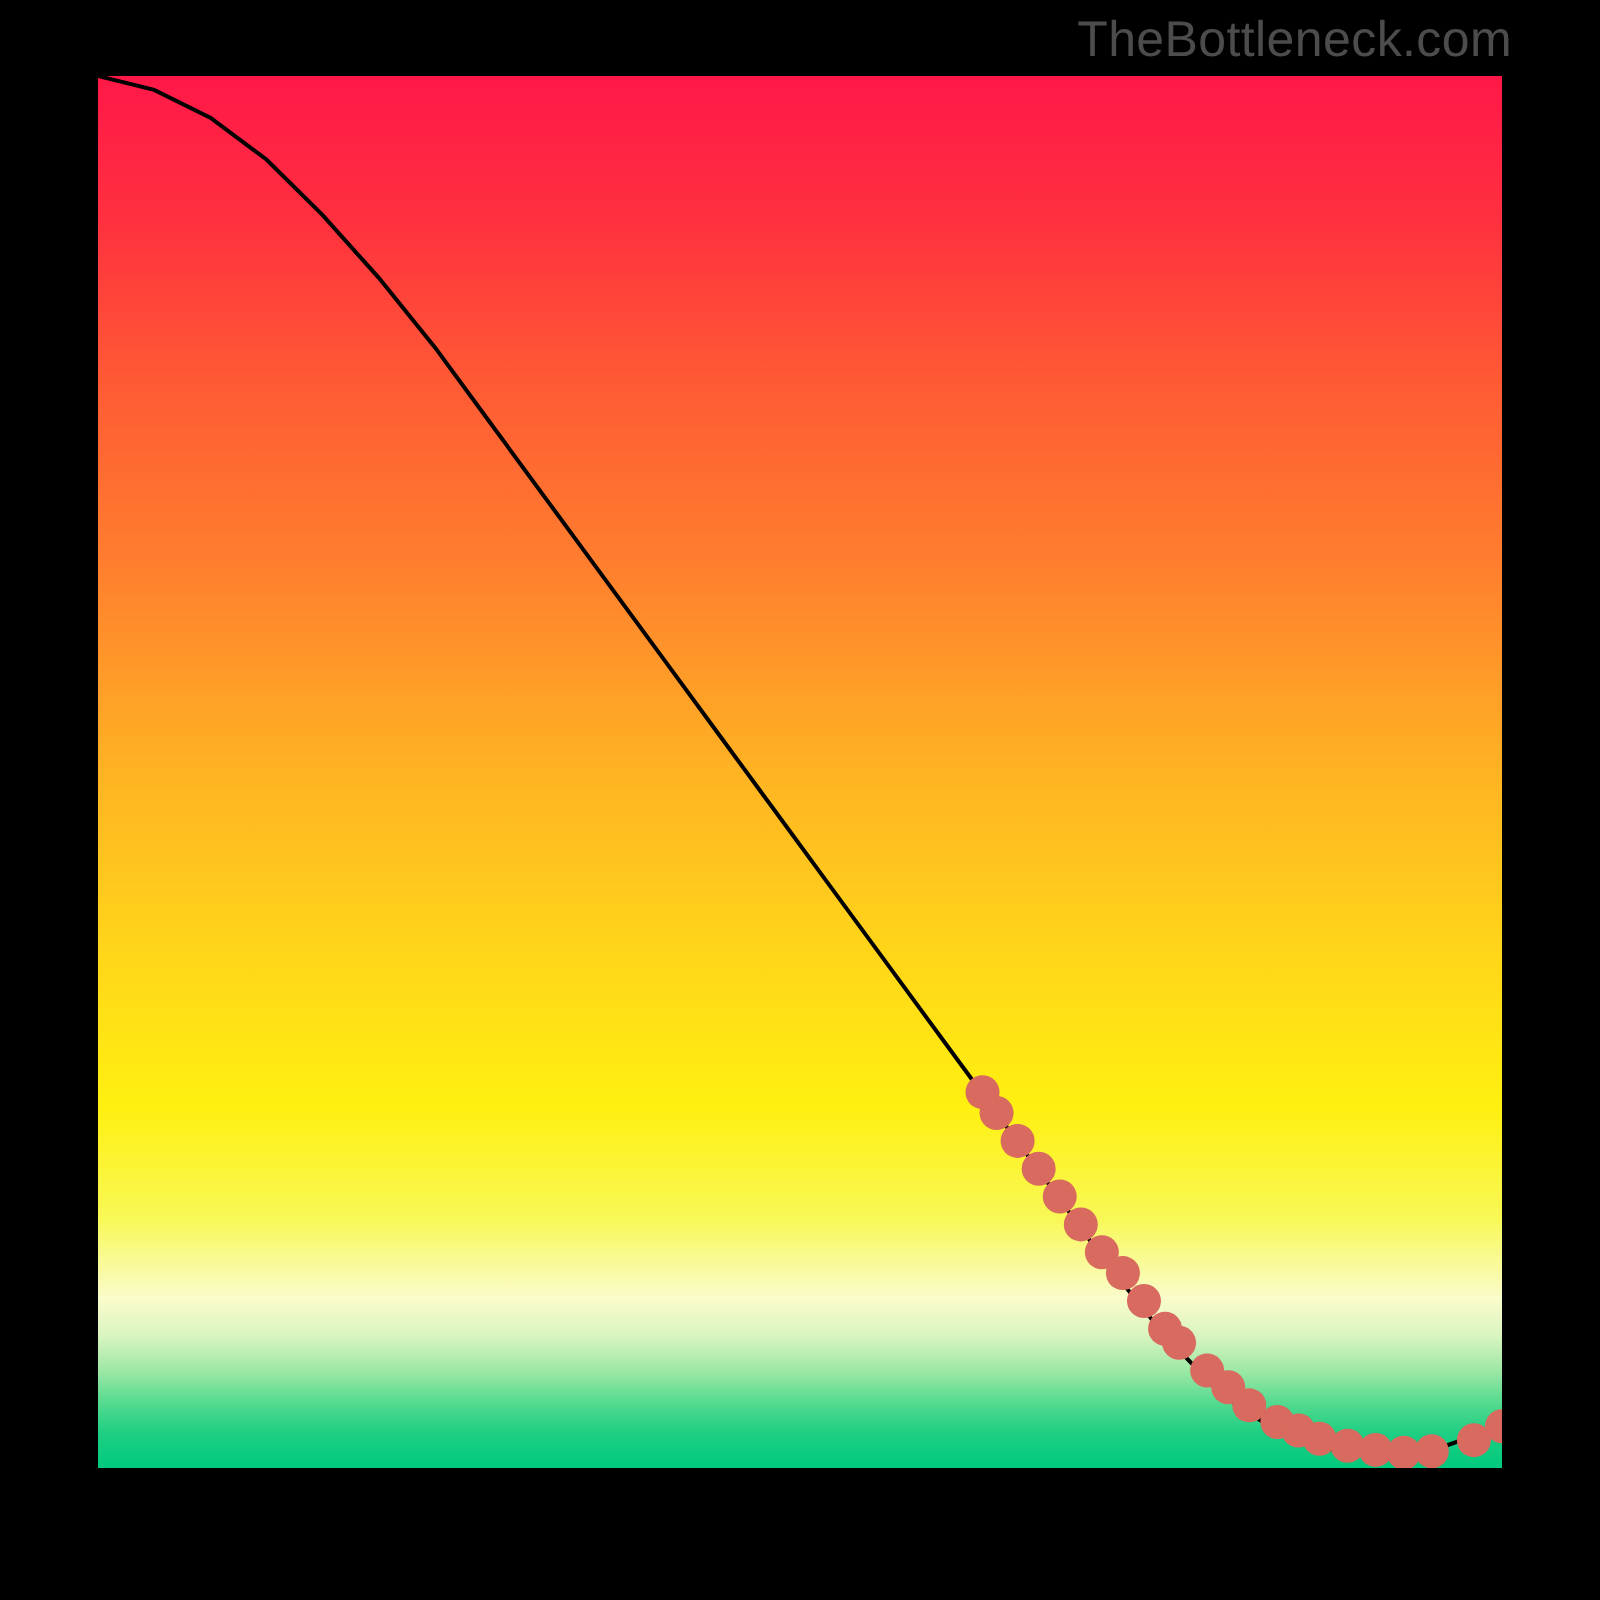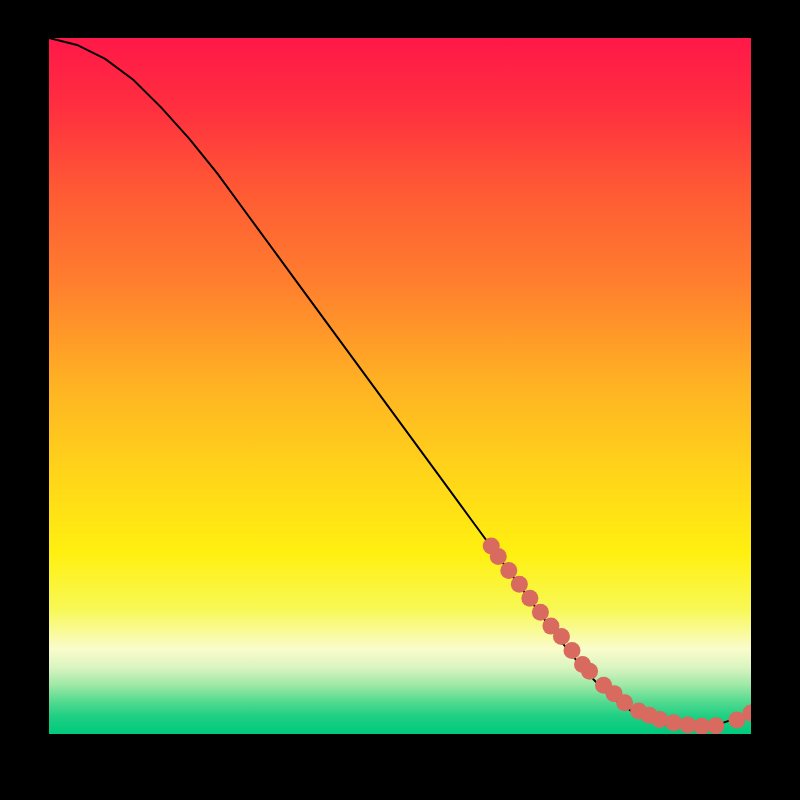--- a/index.html
+++ b/index.html
@@ -7,20 +7,21 @@
   .frame { position:absolute; left:0; top:0; width:800px; height:800px; background:#000; }
   .plot-area { position:absolute; left:49px; top:38px; width:702px; height:696px; }
   .watermark { position:absolute; top:6px; right:44px; color:#4c4c4c; font-size:25px; font-weight:500; letter-spacing:0.2px; }
   svg { display:block; }
 </style>
 </head>
 <body>
 
 <div class="frame">
 
+  <div class="watermark">TheBottleneck.com</div>
 
   <div class="plot-area">
     <svg id="chart-svg" width="702" height="696" viewBox="0 0 702 696">
       <defs>
         <linearGradient id="bg-grad" x1="0" y1="0" x2="0" y2="1">
             <stop offset="0%" stop-color="#ff1848"></stop>
             <stop offset="10%" stop-color="#ff2f3f"></stop>
             <stop offset="22%" stop-color="#ff5a34"></stop>
             <stop offset="35%" stop-color="#ff7e2e"></stop>
             <stop offset="50%" stop-color="#ffb323"></stop>

